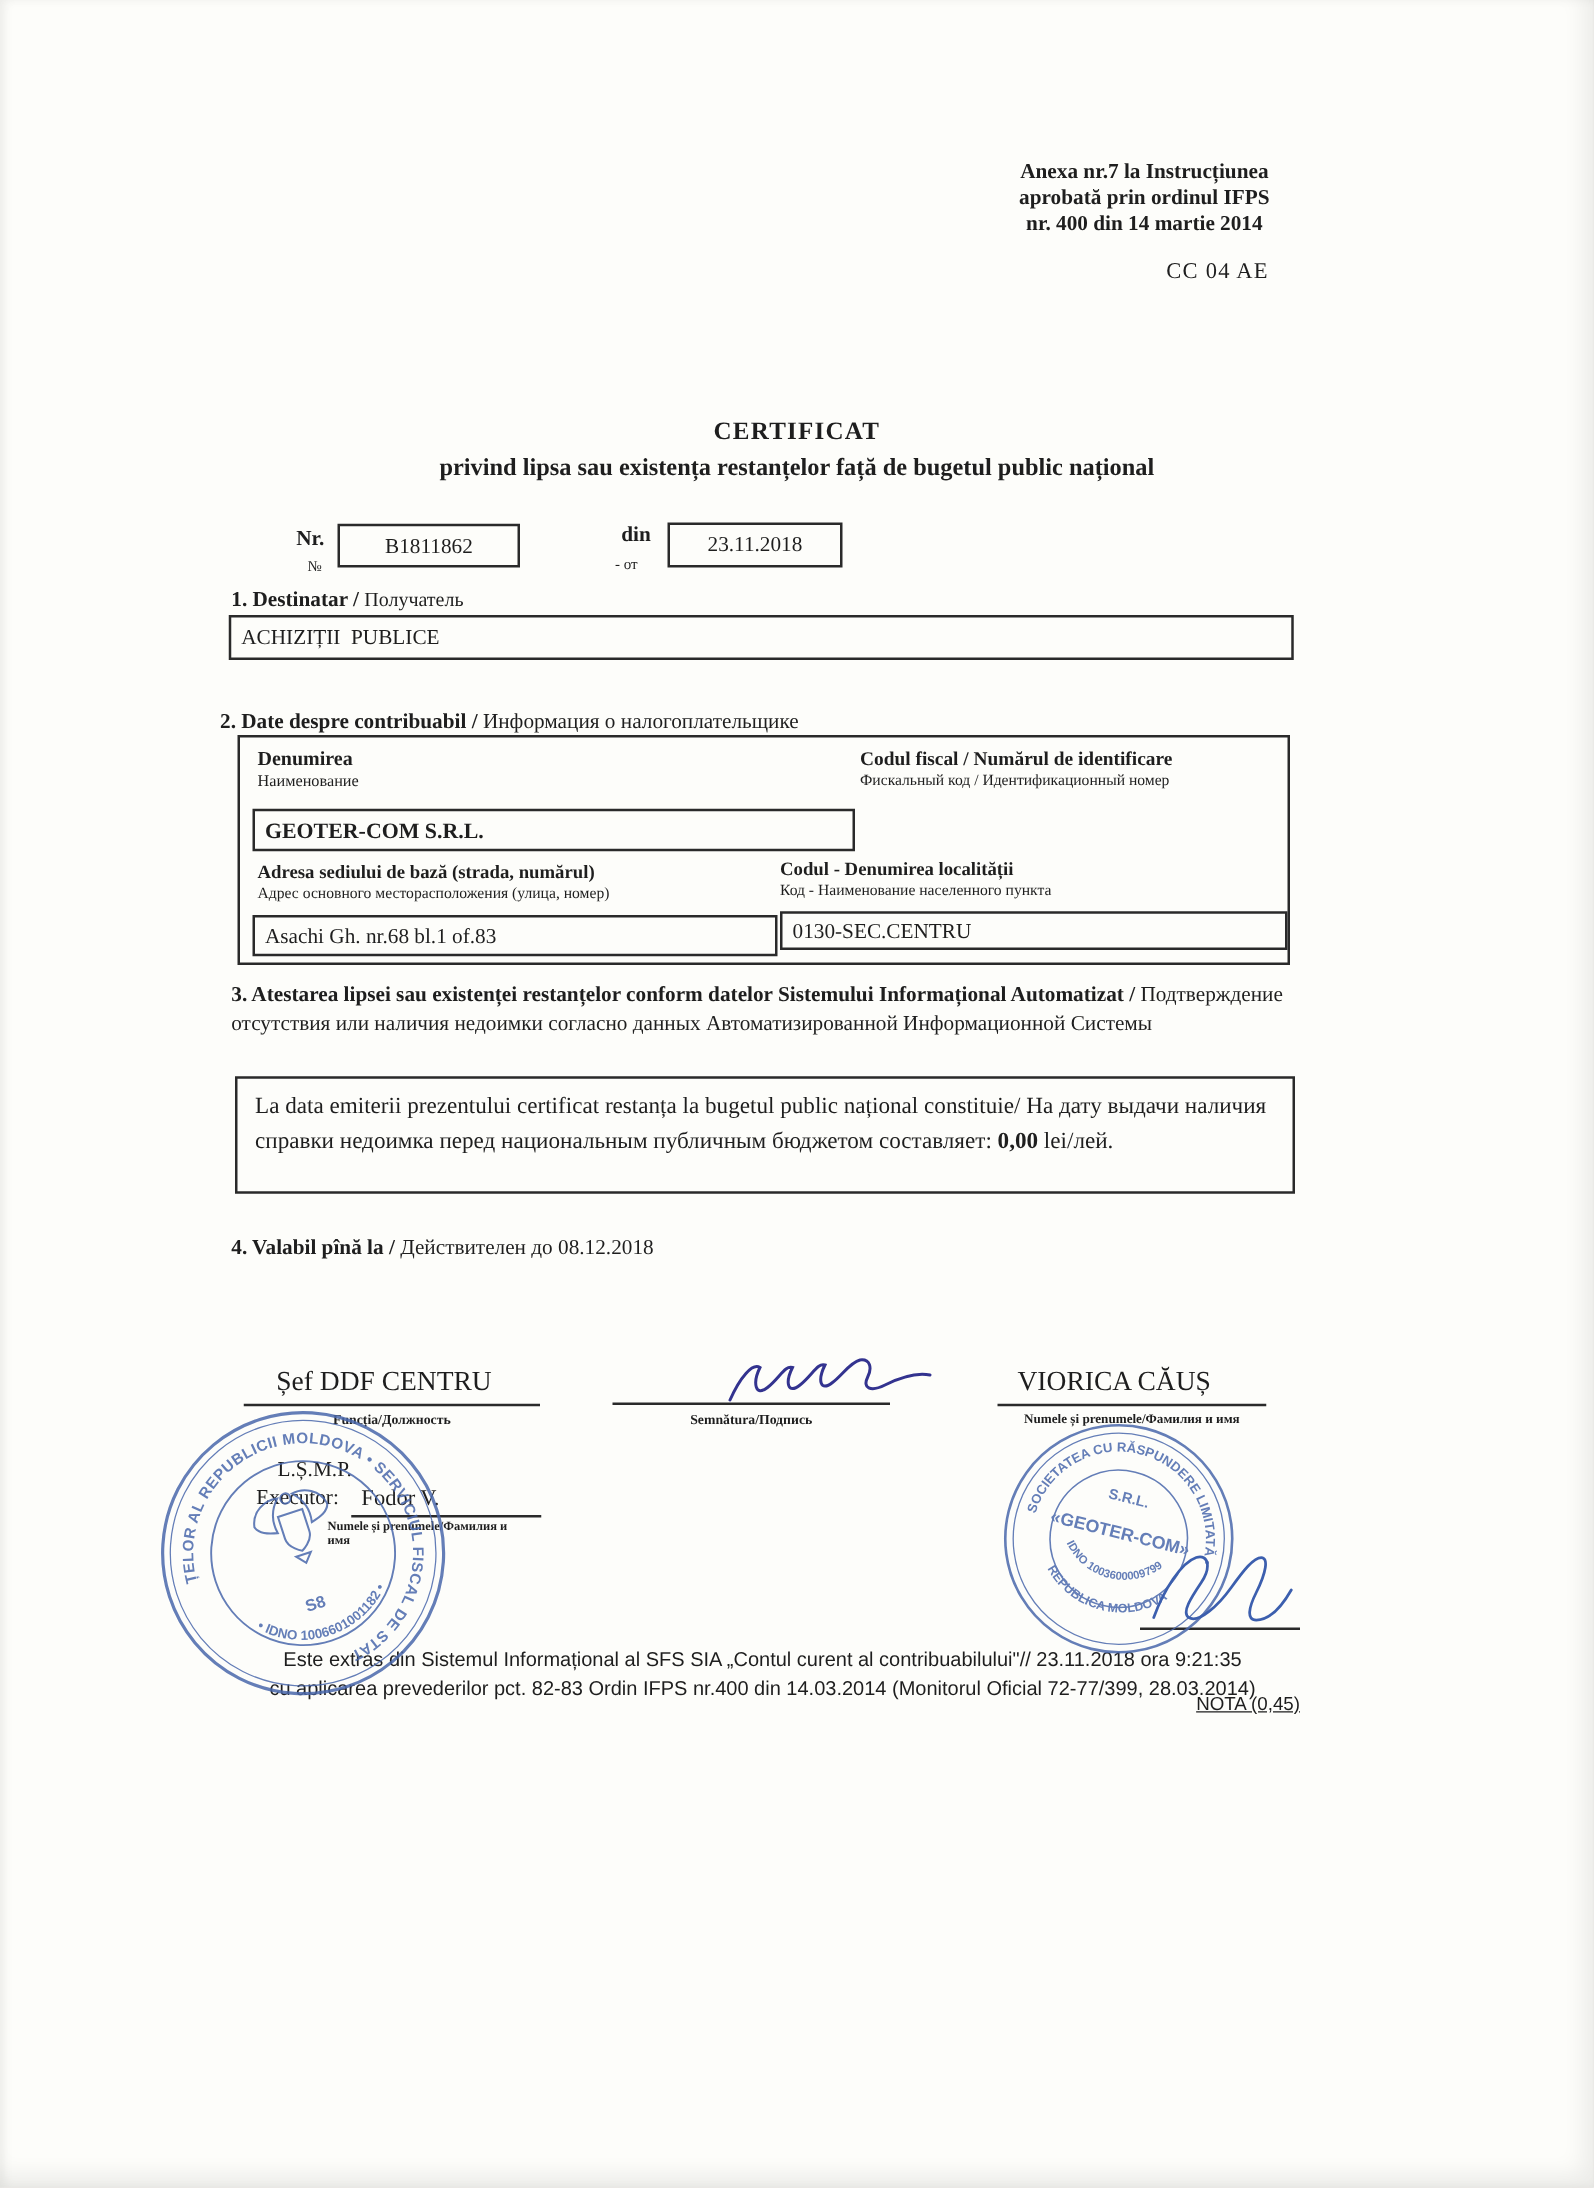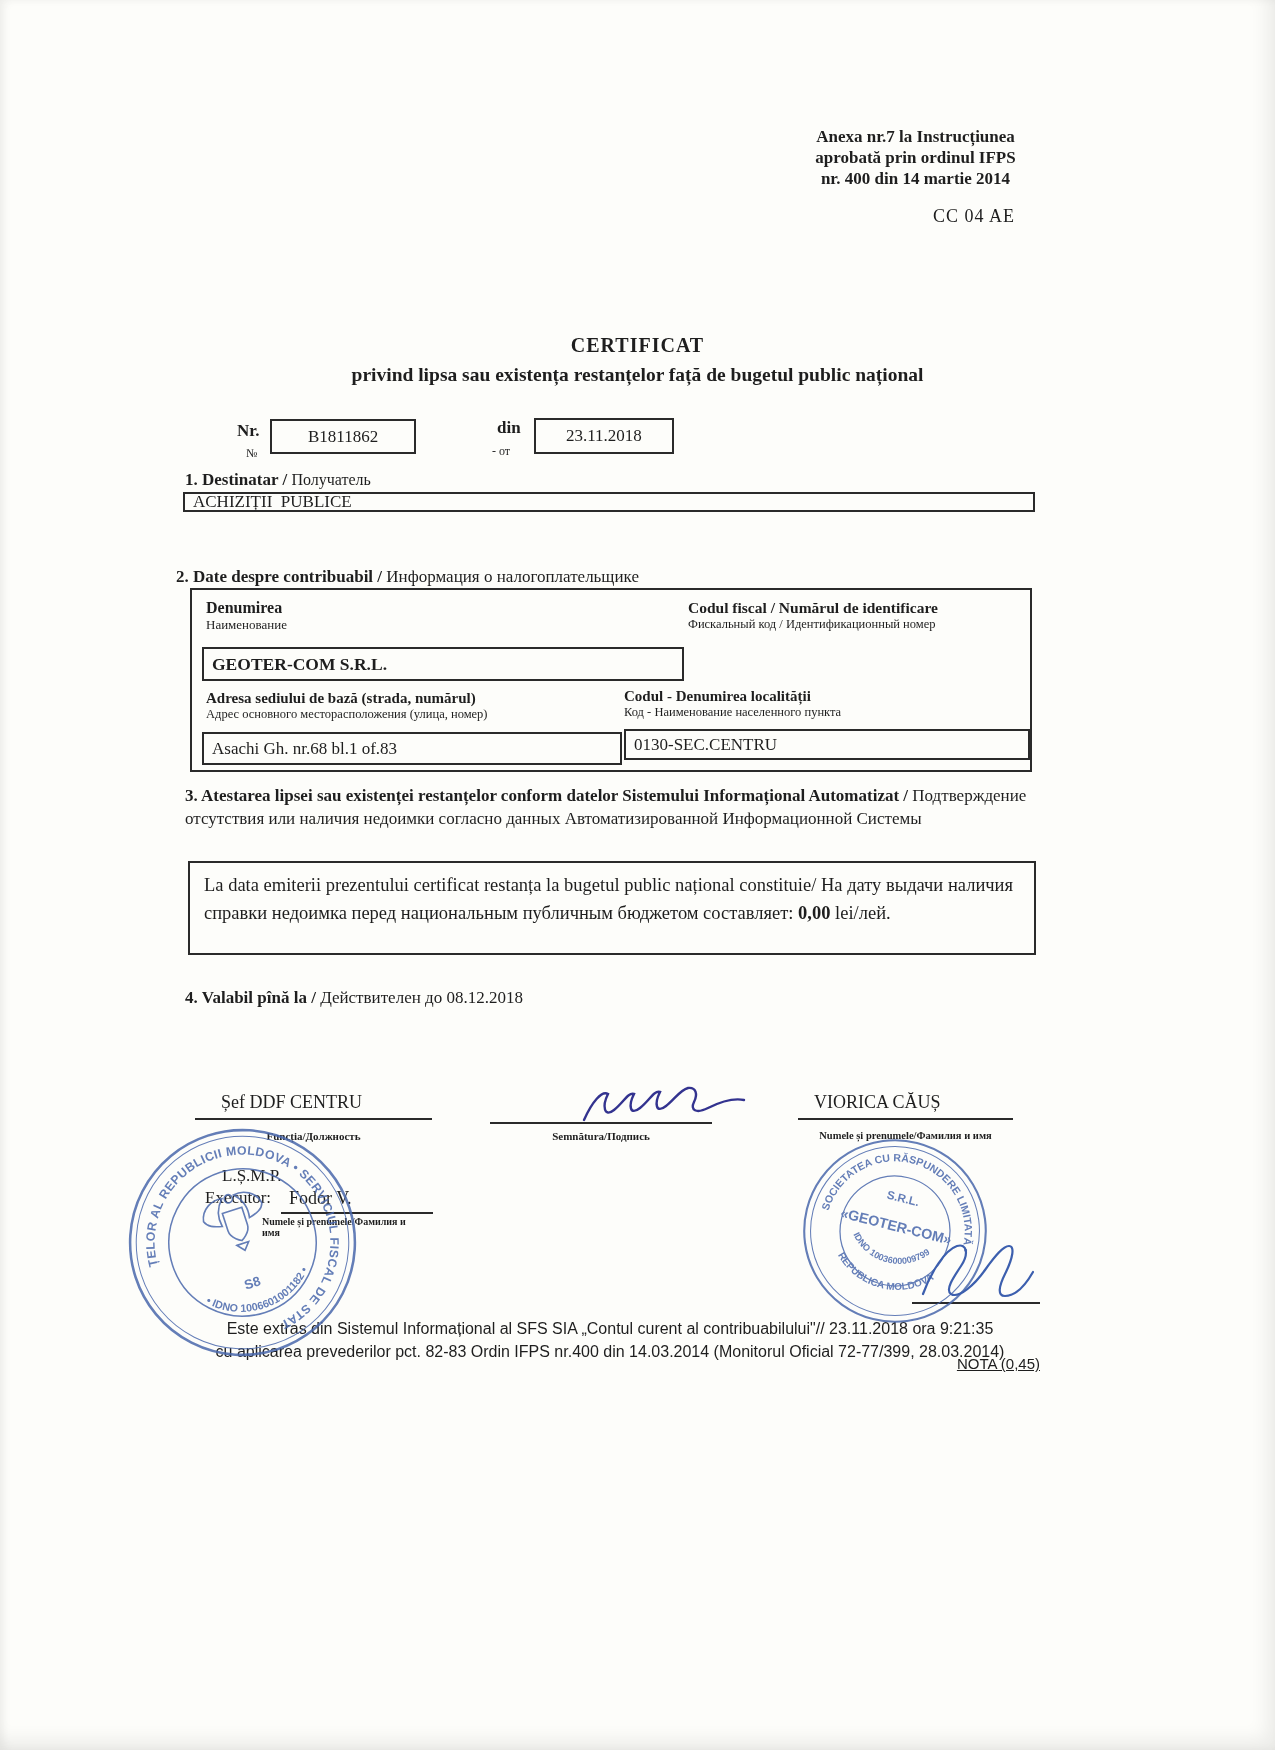--- a/index.html
+++ b/index.html
@@ -23,21 +23,21 @@
   .subtitle { position:absolute; left:0; top:364px; width:100%; text-align:center;
               font-size:19.5px; font-weight:bold; }
   .value-box { position:absolute; border:2px solid #2a2a2a; display:flex; align-items:center;
                background:transparent; font-size:17px; padding-left:8px; white-space:pre; }
   .outer-box { position:absolute; border:2px solid #2a2a2a; }
   .sec-head { position:absolute; font-size:17px; line-height:22.5px; }
   .sec-head .ro { font-weight:bold; }
   .statement-box { position:absolute; border:2px solid #2a2a2a; padding:9px 14px;
                    font-size:18.5px; line-height:27.5px; }
   .uline { position:absolute; border-bottom:2px solid #2a2a2a; height:0; }
-  .sigline { position:absolute; border-bottom:2px solid #2a2a2a; font-size:18px; padding-bottom:5px; }
+  .sigline { position:absolute; border-bottom:2px solid #2a2a2a; font-size:22px; padding-bottom:5px; }
   .caption { position:absolute; text-align:center; font-weight:bold; font-size:11px; }
   .stamp { position:absolute; opacity:0.85; z-index:5; }
   .stamp .sline { fill:none; stroke:#4a68ac; }
   .stamp .stext { fill:#4a68ac; font-family:"Liberation Sans", sans-serif; font-weight:bold; }
   .sig { position:absolute; z-index:6; }
   .footer-line { position:absolute; left:0; width:1220px; text-align:center;
                  font-family:"Liberation Sans", sans-serif; font-size:16px; }
   .nota { position:absolute; right:235px; top:1355px; font-family:"Liberation Sans", sans-serif;
           font-size:15px; text-decoration:underline; }
   .prewrap { white-space:pre-wrap; }
@@ -63,21 +63,21 @@
   </div>
   <div class="abs bold f17" style="left:497px;top:418px">din</div>
   <div class="abs f12" style="left:492px;top:444px">- от</div>
   <div class="value-box" style="left:534px;top:418px;width:140px;height:36px;padding-left:30px">
     <span>23.11.2018</span>
   </div>
 
   <div class="sec-head" style="left:185px;top:469px">
     <span class="ro">1. Destinatar / </span><span class="f16">Получатель</span>
   </div>
-  <div class="value-box prewrap" style="left:183px;top:492px;width:852px;height:20px">
+  <div class="value-box prewrap" style="left:183px;top:492px;width:852px;height:36px">
     <span>ACHIZIȚII  PUBLICE</span>
   </div>
 
   <div class="sec-head" style="left:176px;top:566px">
     <span class="ro">2. Date despre contribuabil / </span><span>Информация о налогоплательщике</span>
   </div>
   <div class="outer-box" style="left:190px;top:588px;width:842px;height:184px">
     <div class="abs" style="left:14px;top:9px">
       <div class="bold f16">Denumirea</div>
       <div class="f13">Наименование</div>

